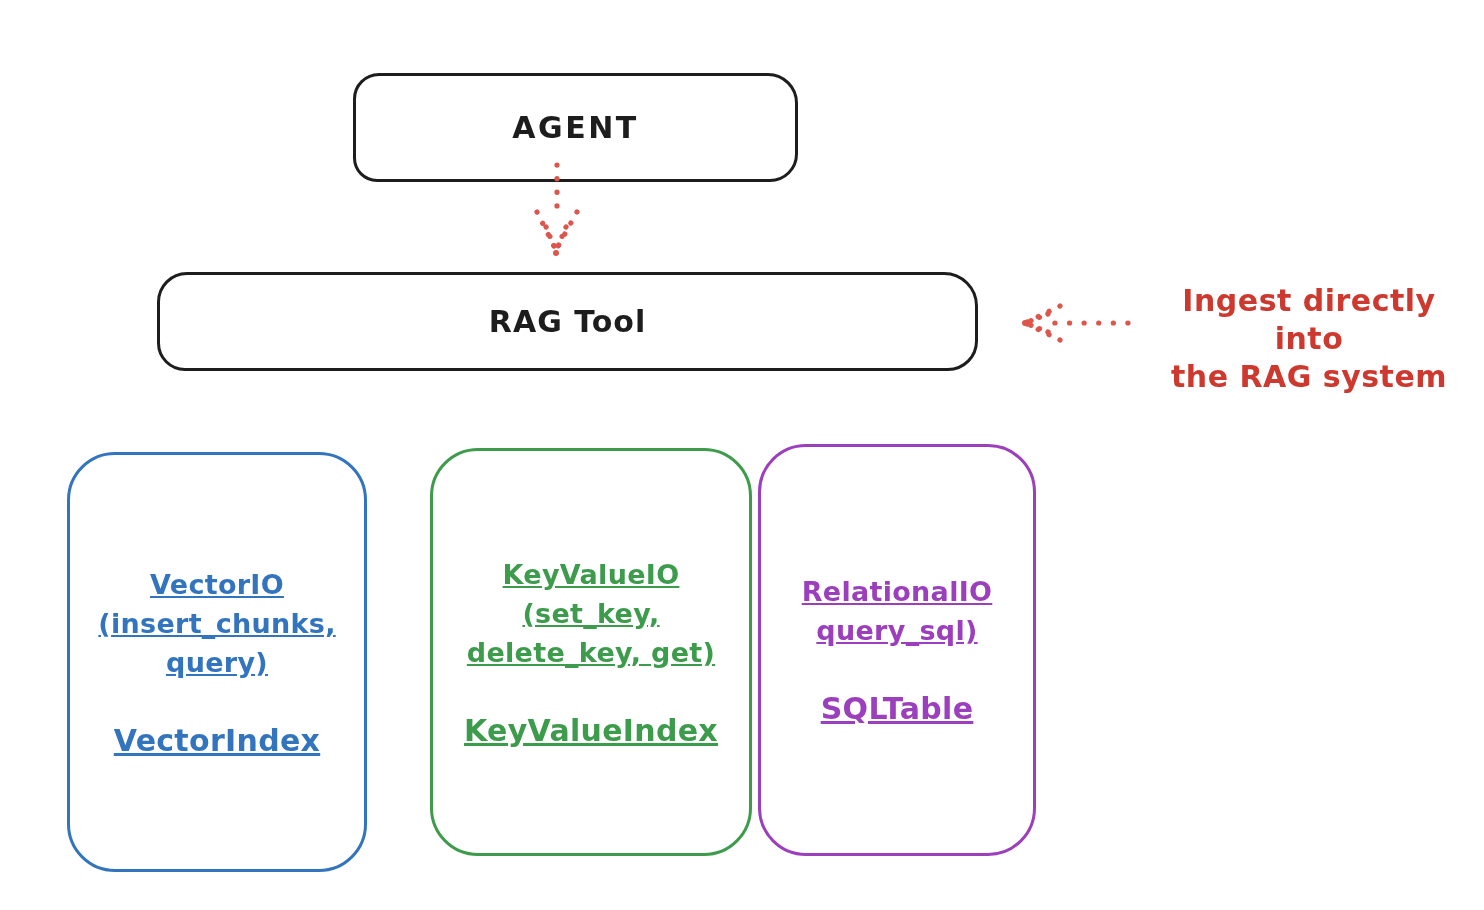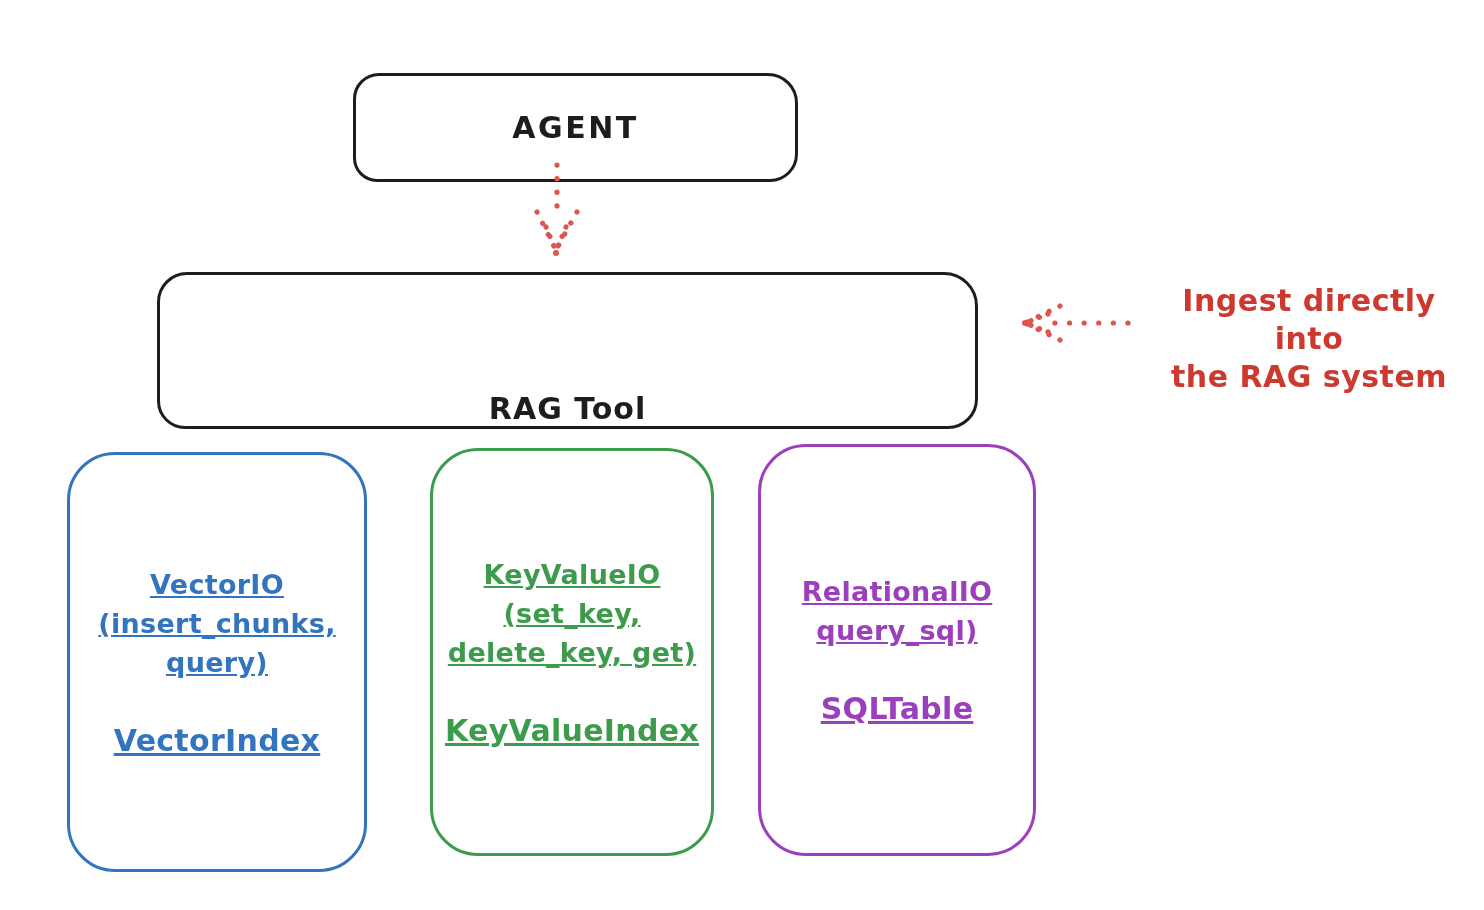--- a/index.html
+++ b/index.html
@@ -11,35 +11,35 @@
   .canvas{
     position:relative;width:1484px;height:910px;background:#ffffff;
     font-family:"DejaVu Sans","Liberation Sans",sans-serif;overflow:hidden;
   }
   
   .node{
     position:absolute;display:flex;align-items:center;justify-content:center;
     background:#ffffff;border:3.5px solid var(--ink);
   }
   .node-agent{left:353px;top:45px;width:445px;height:109px;border-radius:26px 30px 28px 24px;margin-top:28px;}
-  .node-rag{left:157px;top:272px;width:821px;height:157px;border-radius:30px 34px 30px 28px;align-items:flex-end;}
+  .node-rag{left:157px;top:272px;width:821px;height:99px;border-radius:30px 34px 30px 28px;}
   .node-label{
     font-size:30px;font-weight:600;color:var(--ink);letter-spacing:2.5px;
   }
   .node-rag .node-label{letter-spacing:1px;}
   
   .store{
     position:absolute;background:#ffffff;border-radius:48px;
     display:flex;flex-direction:column;align-items:center;justify-content:center;
     text-align:center;font-weight:600;text-decoration:underline;
   }
   .store .line{font-size:27px;line-height:39px;letter-spacing:0.3px;}
   .store .index-label{margin-top:39px;font-size:30px;line-height:39px;letter-spacing:0.3px;}
   .store-vector{left:67px;top:452px;width:300px;height:420px;border:3px solid var(--blue);color:var(--blue);}
-  .store-keyvalue{left:430px;top:448px;width:284px;height:408px;border:3px solid var(--green);color:var(--green);align-items:center;}
+  .store-keyvalue{left:430px;top:448px;width:322px;height:408px;border:3px solid var(--green);color:var(--green);align-items:center;}
   .store-relational{left:758px;top:444px;width:278px;height:412px;border:3px solid var(--purple);color:var(--purple);}
   
   .annotation{
     position:absolute;left:1146px;top:282px;width:326px;text-align:center;
     color:var(--red-text);font-size:30px;line-height:38px;font-weight:700;letter-spacing:0.5px;
   }
   
   .arrow{position:absolute;}
   .arrow-down{left:517px;top:160px;}
   .arrow-left{left:1012px;top:296px;}

